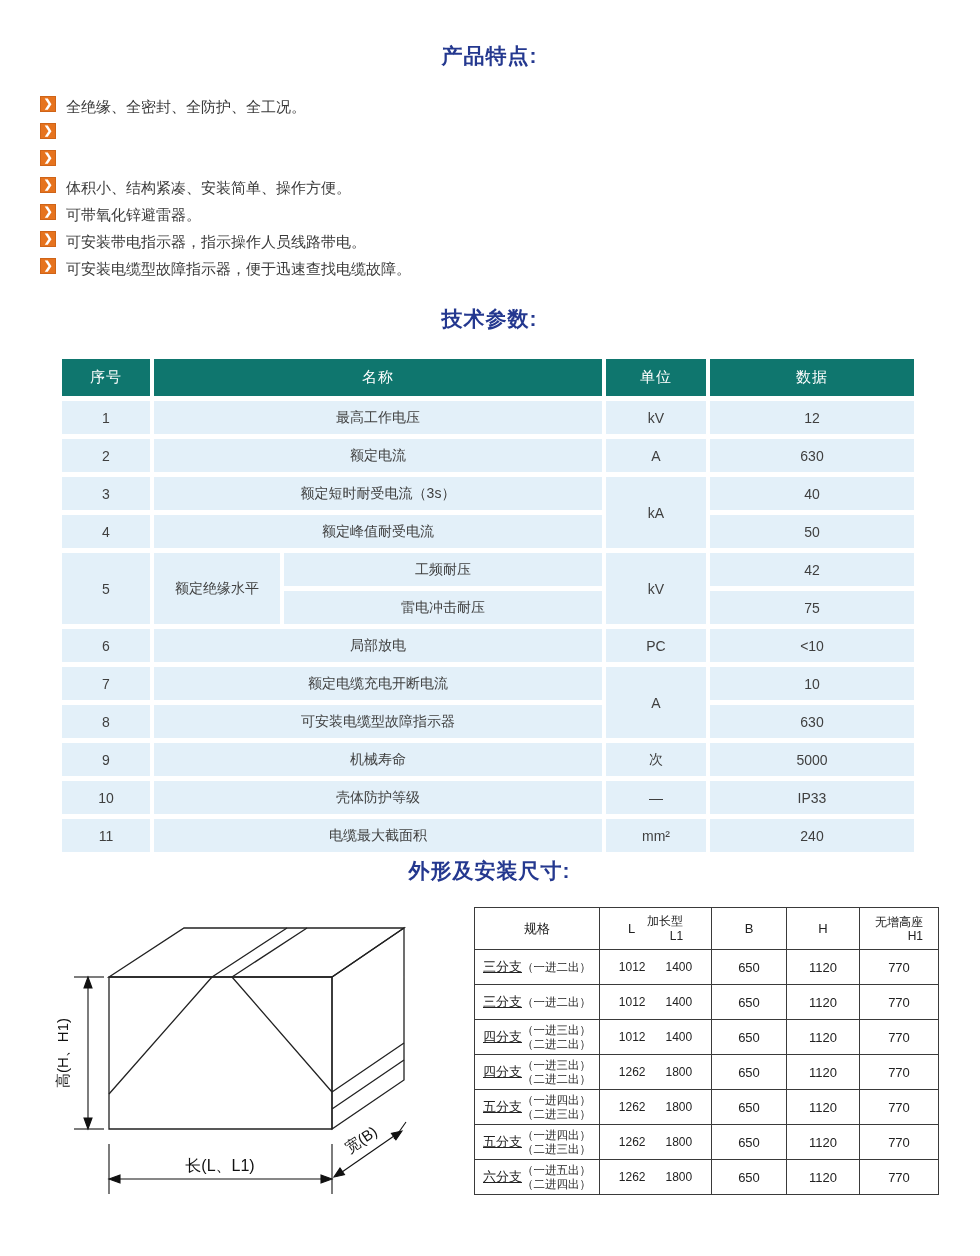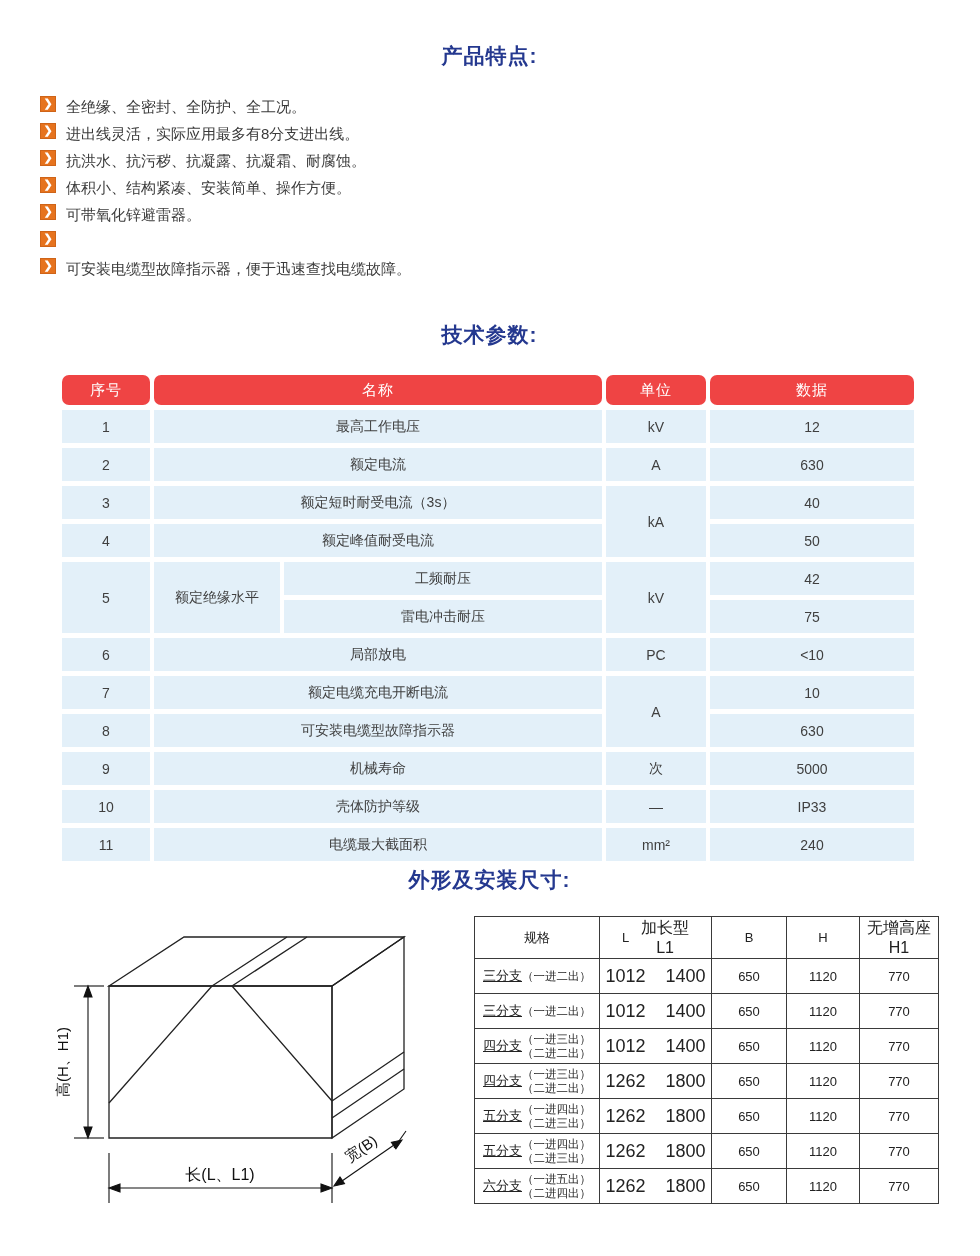--- a/index.html
+++ b/index.html
@@ -30,88 +30,87 @@
   }
   .feat-text { font-size:15px; color:#3a3a3a;margin-top:8px; }
 
   
   table.tech {
     margin:21px 0 0 18px; width:860px;
     border-collapse:separate; border-spacing:4px 5px;
     table-layout:fixed;
   }
   table.tech th {
-    background:#ef4444; color:#ffffff; font-size:15px; font-weight:400;
-    height:30px; text-align:center; letter-spacing:1px;border-radius:7px;
+    background:#0f766e; color:#ffffff; font-size:15px; font-weight:400;
+    height:37px; text-align:center; letter-spacing:1px;
   }
   table.tech td {
     background:#e3f0f9; color:#3f3f3f; font-size:14px;
     height:33px; text-align:center; vertical-align:middle;
   }
 
   
   .dims-row { display:flex; margin-top:22px; align-items:flex-start; }
   .diagram-wrap { width:420px; flex:0 0 auto; }
 
   table.dim {
     width:464px; flex:0 0 auto; margin-left:auto;
     border-collapse:collapse; table-layout:fixed;padding-left:40px;
   }
   table.dim th, table.dim td {
     border:1px solid #3a3a3a; text-align:center; vertical-align:middle;
     color:#222222; font-size:13px; font-weight:400;
   }
   table.dim th { height:42px; }
   table.dim td { height:35px; }
-  .stack { display:inline-flex; flex-direction:column; line-height:1.2; font-size:16px; }
+  .stack { display:inline-flex; flex-direction:column; line-height:1.2; font-size:12px;align-items:flex-end; }
   .lh-cell { display:flex; align-items:center; justify-content:center; gap:12px; }
   .spec-cell { display:flex; align-items:center; justify-content:center; padding:0 2px; }
   .spec-pre { font-size:13px; white-space:nowrap;text-decoration:underline; }
   .spec-lines { display:inline-flex; flex-direction:column; font-size:11.5px; line-height:1.25; white-space:nowrap;justify-content:center; }
-  .l-cell { display:flex; align-items:center; justify-content:center; gap:20px; font-size:18px; }
+  .l-cell { display:flex; align-items:center; justify-content:center; gap:20px; font-size:12px; }
 </style>
 </head>
 <body>
 
 <div class="sec-head">
   <span class="sec-title">产品特点:</span>
   <span class="sec-bar"></span>
 </div>
 
 <div class="features">
   <div class="feat-item">
     <span class="feat-bullet">❯</span>
     <span class="feat-text">全绝缘、全密封、全防护、全工况。</span>
   </div>
   <div class="feat-item">
     <span class="feat-bullet">❯</span>
-    <span class="feat-text">进出线灵活，实际应用最多有8分支进出线。</span>
-  </div>
-  <div class="feat-item">
-    <span class="feat-bullet">❯</span>
-    <span class="feat-text">抗洪水、抗污秽、抗凝露、抗凝霜、耐腐蚀。</span>
+  </div>
+  <div class="feat-item">
+    <span class="feat-bullet">❯</span>
   </div>
   <div class="feat-item">
     <span class="feat-bullet">❯</span>
     <span class="feat-text">体积小、结构紧凑、安装简单、操作方便。</span>
   </div>
   <div class="feat-item">
     <span class="feat-bullet">❯</span>
     <span class="feat-text">可带氧化锌避雷器。</span>
   </div>
   <div class="feat-item">
     <span class="feat-bullet">❯</span>
+    <span class="feat-text">可安装带电指示器，指示操作人员线路带电。</span>
   </div>
   <div class="feat-item">
     <span class="feat-bullet">❯</span>
     <span class="feat-text">可安装电缆型故障指示器，便于迅速查找电缆故障。</span>
   </div>
 </div>
 
-<div class="sec-head" style="margin-top:42px">
+<div class="sec-head" style="margin-top:26px">
   <span class="sec-title">技术参数:</span>
   <span class="sec-bar"></span>
 </div>
 
 <table class="tech">
   <colgroup>
     <col style="width:88px">
       <col style="width:126px">
       <col style="width:318px">
       <col style="width:100px">

